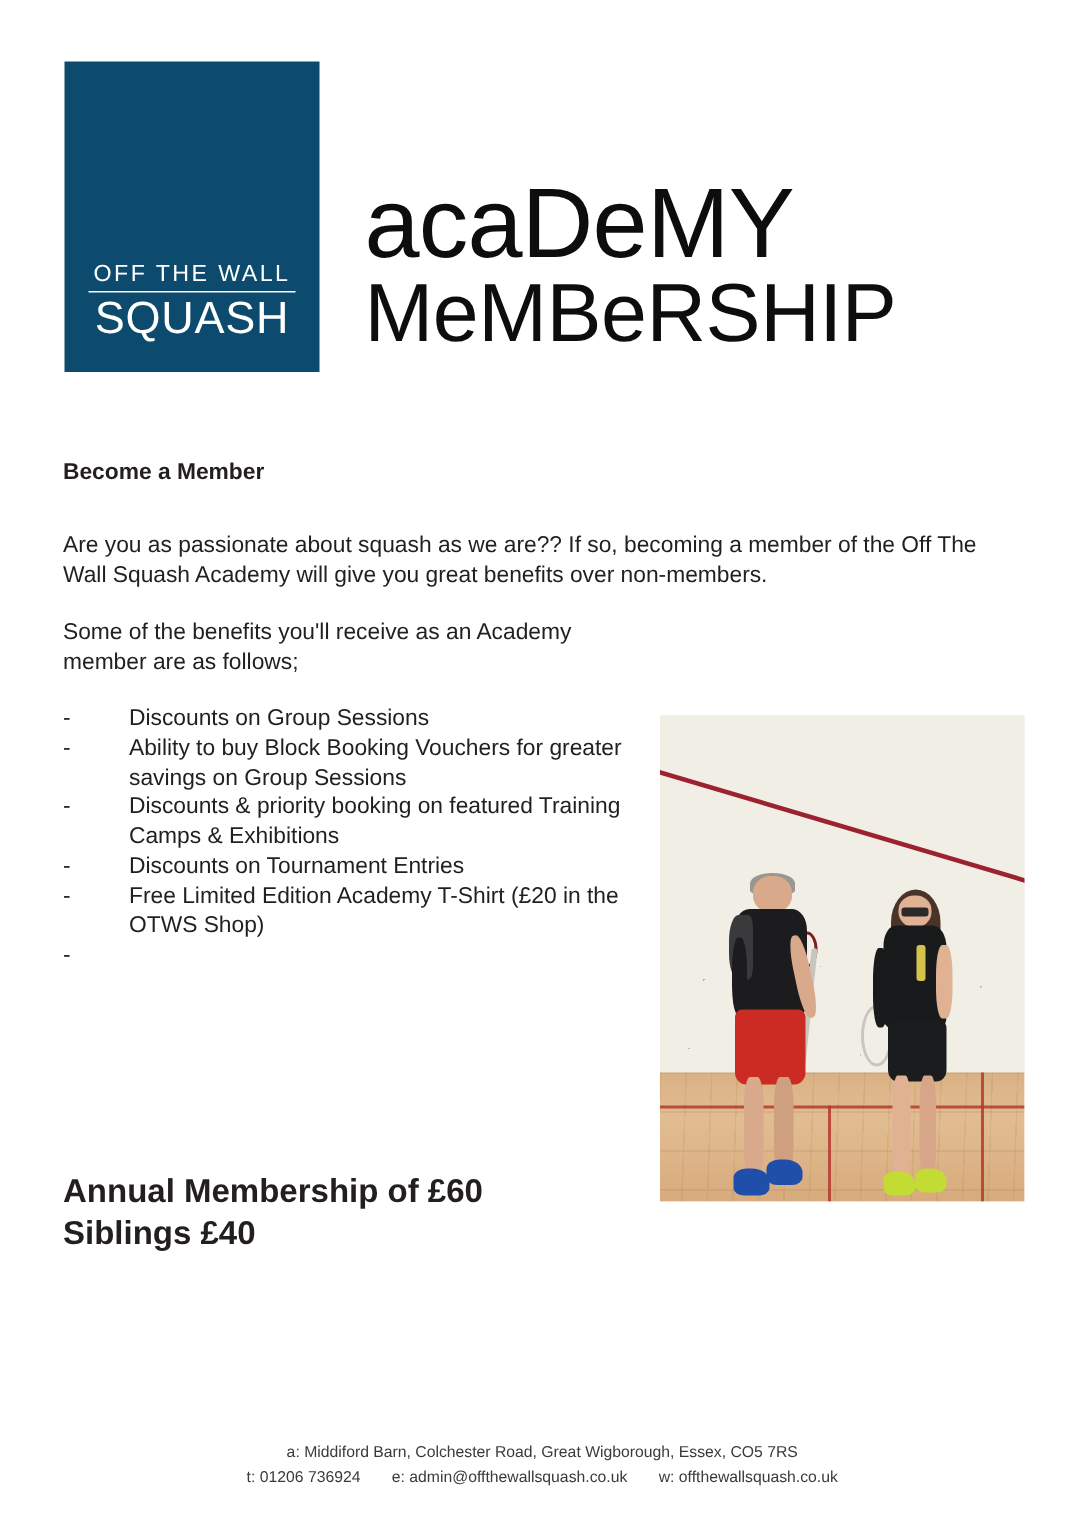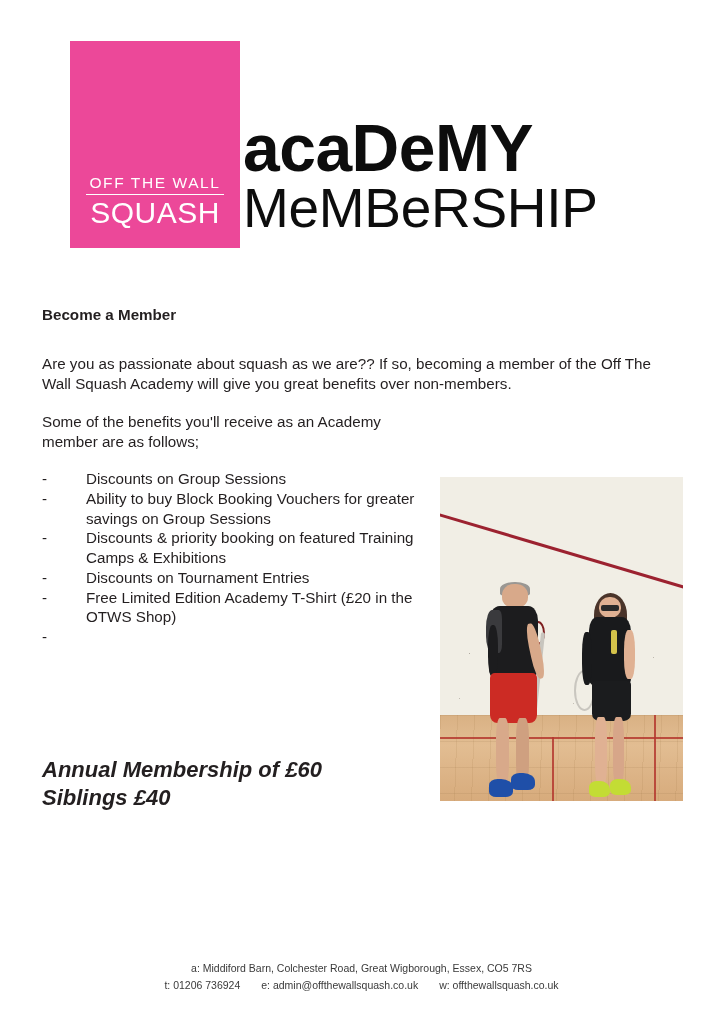--- a/index.html
+++ b/index.html
@@ -11,22 +11,21 @@
     overflow:hidden;
   }
   .page { position:relative; width:723px; height:1024px; background:#fff; }
 
   
   .header { position:absolute; left:0; top:0; width:723px; height:270px; }
 
   .logo-box {
     position:absolute; left:43px; top:41px;
     width:170px; height:207px;
-    background:#ec4899;
-    margin-left:27px;
+    background:#0c4a6e;
   }
   .logo-inner {
     position:absolute; left:0; right:0; bottom:18px;
     padding:0 14px;
     text-align:center;
   }
   .logo-line1 {
     color:#ffffff;
     font-size:15.5px;
     letter-spacing:1.6px;
@@ -43,21 +42,21 @@
     font-size:30px;
     letter-spacing:0.5px;
     font-weight:400;
     line-height:1.12;
     white-space:nowrap;
   }
 
   .title-block { position:absolute; left:243px; top:118px; }
   .title-1 {
     font-size:66px;
-    font-weight:700;
+    font-weight:400;
     letter-spacing:-0.5px;
     line-height:0.92;
     color:#0d0d0d;
     white-space:nowrap;
   }
   .title-2 {
     font-size:55px;
     font-weight:300;
     letter-spacing:-0.3px;
     line-height:1.0;
@@ -83,21 +82,21 @@
     color:#231f20;
   }
 
   
   .benefits { width:400px; margin-top:2px; }
   .benefit-row { display:flex; font-size:15.2px; line-height:1.30; color:#231f20; }
   .benefit-dash { width:44px; flex:0 0 44px; }
   .benefit-text { flex:1 1 auto; }
 
   
-  .price-block { position:absolute; left:42px; top:756px;font-style:italic; }
+  .price-block { position:absolute; left:42px; top:780px; }
   .price-line {
     font-size:22px;
     font-weight:bold;
     line-height:1.28;
     color:#231f20;
     white-space:nowrap;
   }
 
   
   .closing {

